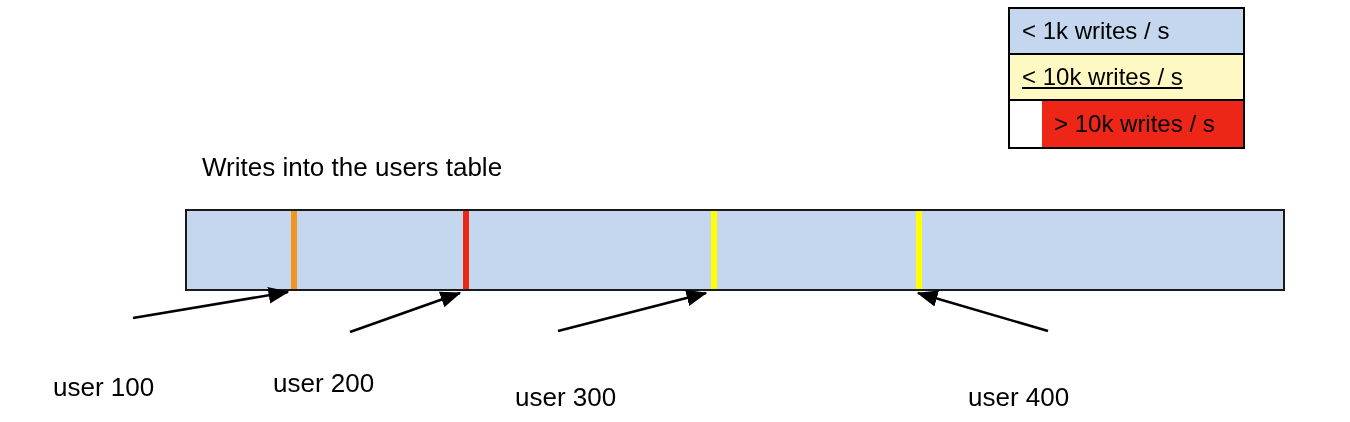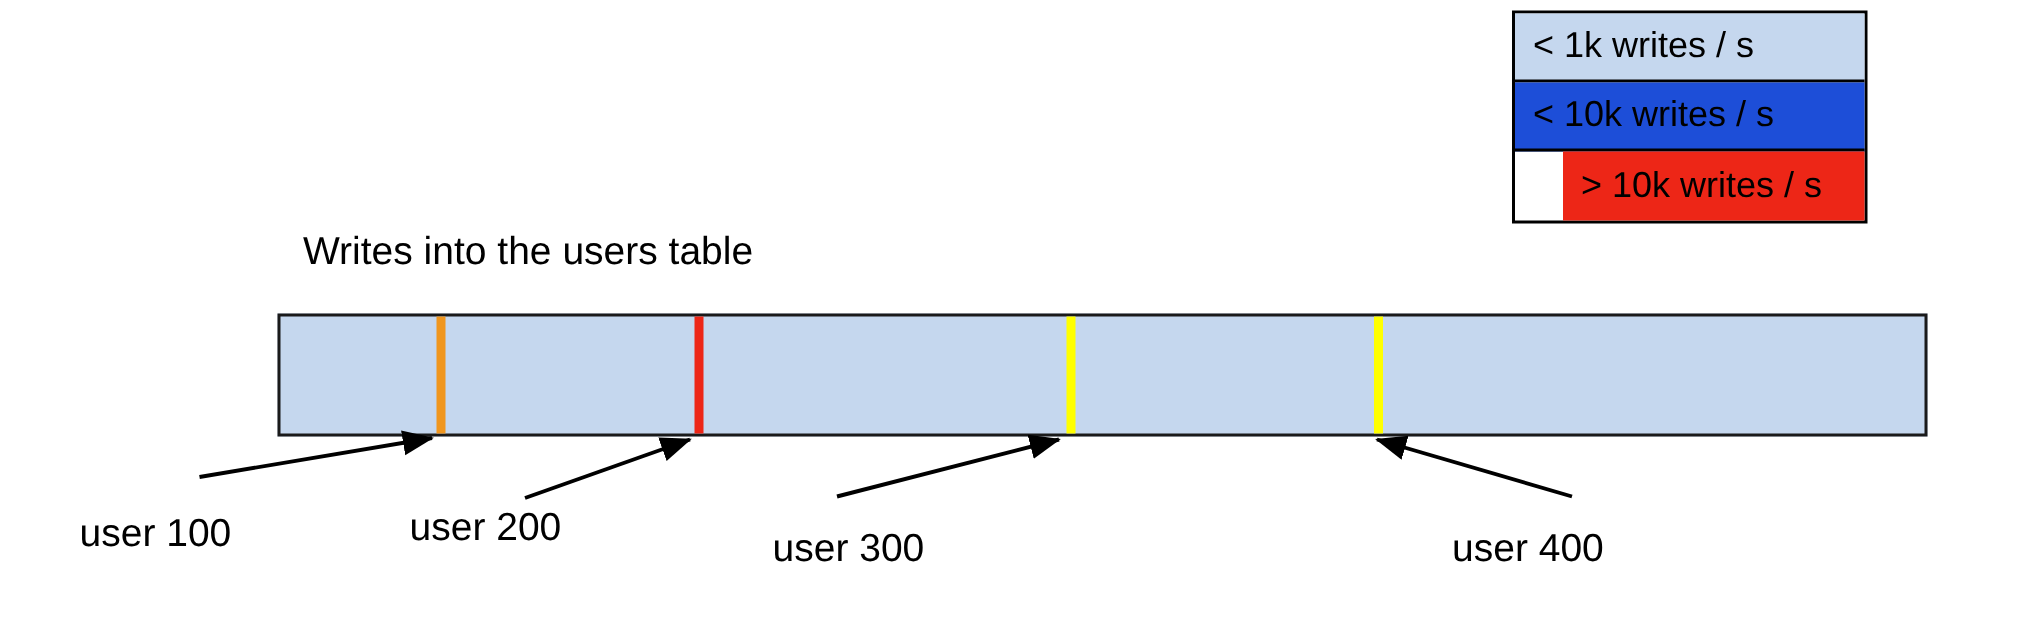--- a/index.html
+++ b/index.html
@@ -66,20 +66,21 @@
     height: 100%;
     width: 6px;
   }
 
   
   .callout-label {
     position: absolute;
     font-size: 26px;
     color: #000000;
     white-space: nowrap;
+    margin-top: 32px;
   }
 
   
   #arrows {
     position: absolute;
     left: 0;
     top: 0;
     width: 1350px;
     height: 422px;
     pointer-events: none;
@@ -87,21 +88,21 @@
 </style>
 </head>
 <body>
 
 <div id="canvas">
 
   <div id="legend">
       <div class="legend-row" style="background: rgb(197, 215, 238);">
         <span>&lt; 1k writes / s</span>
       </div>
-      <div class="legend-row" style="background: #1d4ed8;">
+      <div class="legend-row" style="background: #fef9c3; text-decoration: underline;">
         <span>&lt; 10k writes / s</span>
       </div>
       <div class="legend-row" style="background: rgb(237, 38, 23);">
         <span>&gt; 10k writes / s</span>
       </div>
     </div>
 
   <div id="title">Writes into the users table</div>
 
   <div id="bar" style="background: rgb(197, 215, 238); border-color: rgb(26, 26, 26);">

